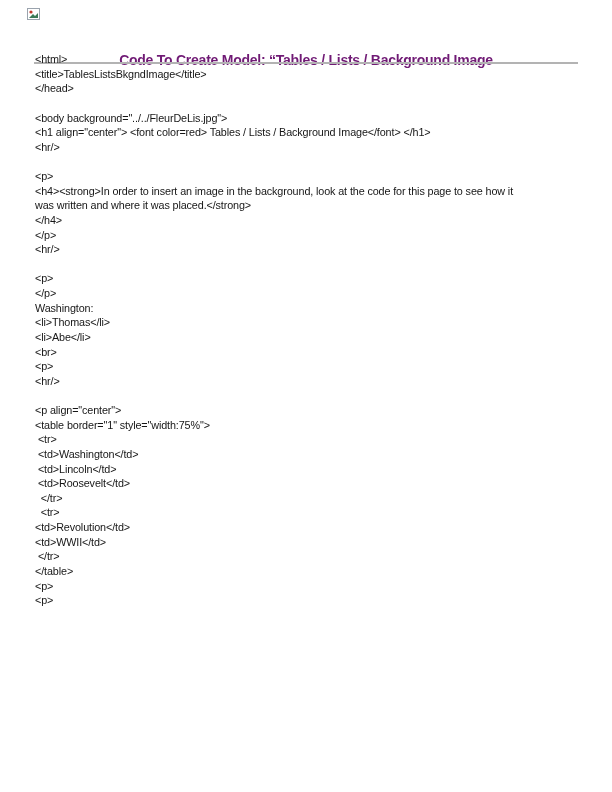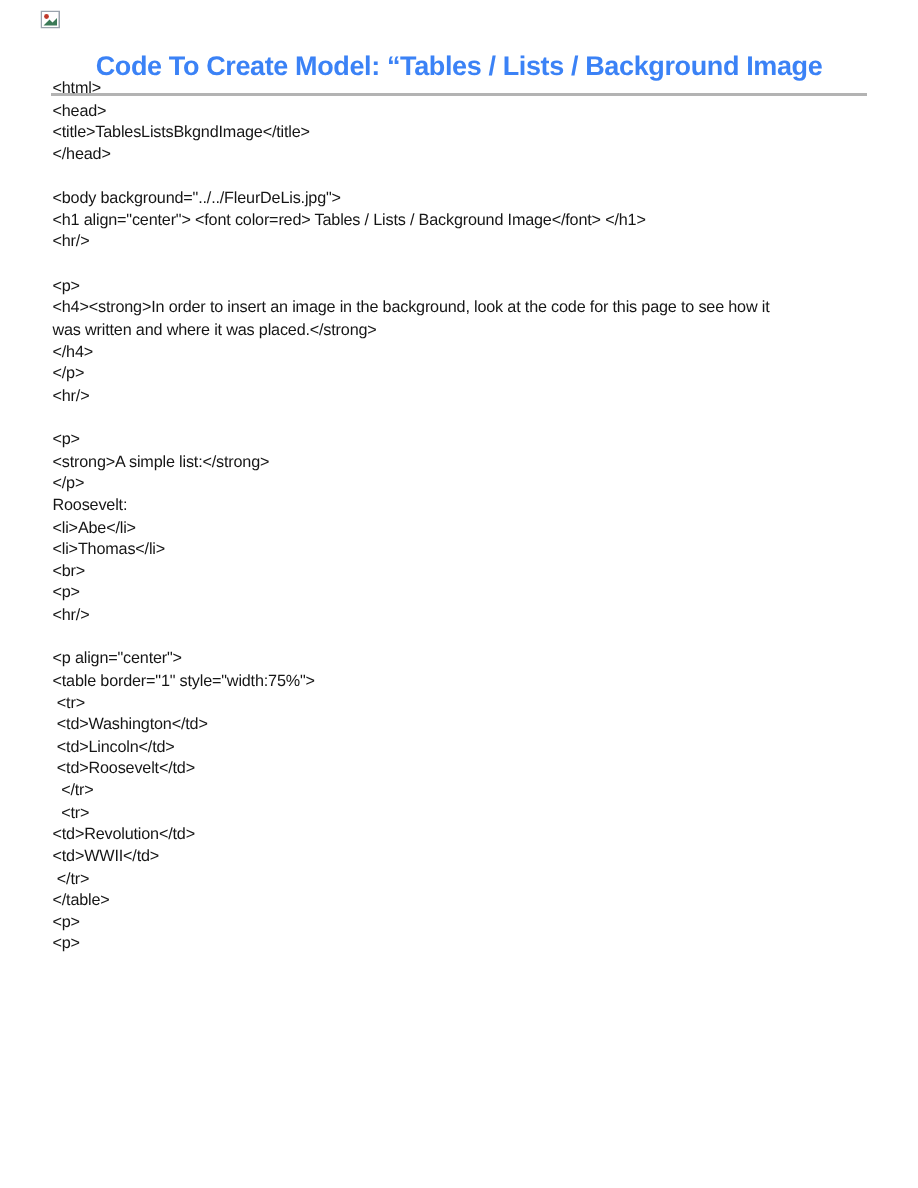--- a/index.html
+++ b/index.html
@@ -17,28 +17,28 @@
     left: 27px;
     top: 6px;
     width: 13px;
     height: 12px;
   }
   .doc-title {
     position: absolute;
     left: 0;
     right: 0;
     top: 35px;
-    margin: 0;
+    margin: 16px;
     text-align: center;
     font-family: "Liberation Sans", sans-serif;
-    font-size: 18px;
+    font-size: 14px;
     line-height: 18px;
     font-weight: bold;
     letter-spacing: -0.25px;
-    color: #3b82f6;
+    color: #701a75;
   }
   .title-rule {
     position: absolute;
     left: 34px;
     top: 62px;
     width: 544px;
     height: 2px;
     background: #b3b3b3;
   }
   .code-block {
@@ -69,41 +69,39 @@
       <path d="M2 10 L6 6 L8 8 L11 5 L11 10 Z" fill="#3b7a57"></path>
     </svg>
   </div>
 
   <h1 class="doc-title">Code To Create Model: “Tables / Lists / Background Image</h1>
 
   <div class="title-rule"></div>
 
   <div class="code-block">
       <div class="code-line">&lt;html&gt;</div>
-      <div class="code-line">&lt;head&gt;</div>
       <div class="code-line">&lt;title&gt;TablesListsBkgndImage&lt;/title&gt;</div>
       <div class="code-line">&lt;/head&gt;</div>
       <div class="code-line">&nbsp;</div>
       <div class="code-line">&lt;body background="../../FleurDeLis.jpg"&gt;</div>
       <div class="code-line">&lt;h1 align="center"&gt; &lt;font color=red&gt; Tables / Lists / Background Image&lt;/font&gt; &lt;/h1&gt;</div>
       <div class="code-line">&lt;hr/&gt;</div>
       <div class="code-line">&nbsp;</div>
       <div class="code-line">&lt;p&gt;</div>
       <div class="code-line">&lt;h4&gt;&lt;strong&gt;In order to insert an image in the background, look at the code for this page to see how it</div>
       <div class="code-line">was written and where it was placed.&lt;/strong&gt;</div>
       <div class="code-line">&lt;/h4&gt;</div>
       <div class="code-line">&lt;/p&gt;</div>
       <div class="code-line">&lt;hr/&gt;</div>
       <div class="code-line">&nbsp;</div>
       <div class="code-line">&lt;p&gt;</div>
-      <div class="code-line">&lt;strong&gt;A simple list:&lt;/strong&gt;</div>
       <div class="code-line">&lt;/p&gt;</div>
-      <div class="code-line">Roosevelt:</div>
+      <div class="code-line">Washington:</div>
+      <div class="code-line">&lt;li&gt;Thomas&lt;/li&gt;</div>
       <div class="code-line">&lt;li&gt;Abe&lt;/li&gt;</div>
-      <div class="code-line">&lt;li&gt;Thomas&lt;/li&gt;</div>
       <div class="code-line">&lt;br&gt;</div>
       <div class="code-line">&lt;p&gt;</div>
       <div class="code-line">&lt;hr/&gt;</div>
       <div class="code-line">&nbsp;</div>
       <div class="code-line">&lt;p align="center"&gt;</div>
       <div class="code-line">&lt;table border="1" style="width:75%"&gt;</div>
       <div class="code-line"> &lt;tr&gt;</div>
       <div class="code-line"> &lt;td&gt;Washington&lt;/td&gt;</div>
       <div class="code-line"> &lt;td&gt;Lincoln&lt;/td&gt;</div>
       <div class="code-line"> &lt;td&gt;Roosevelt&lt;/td&gt;</div>

